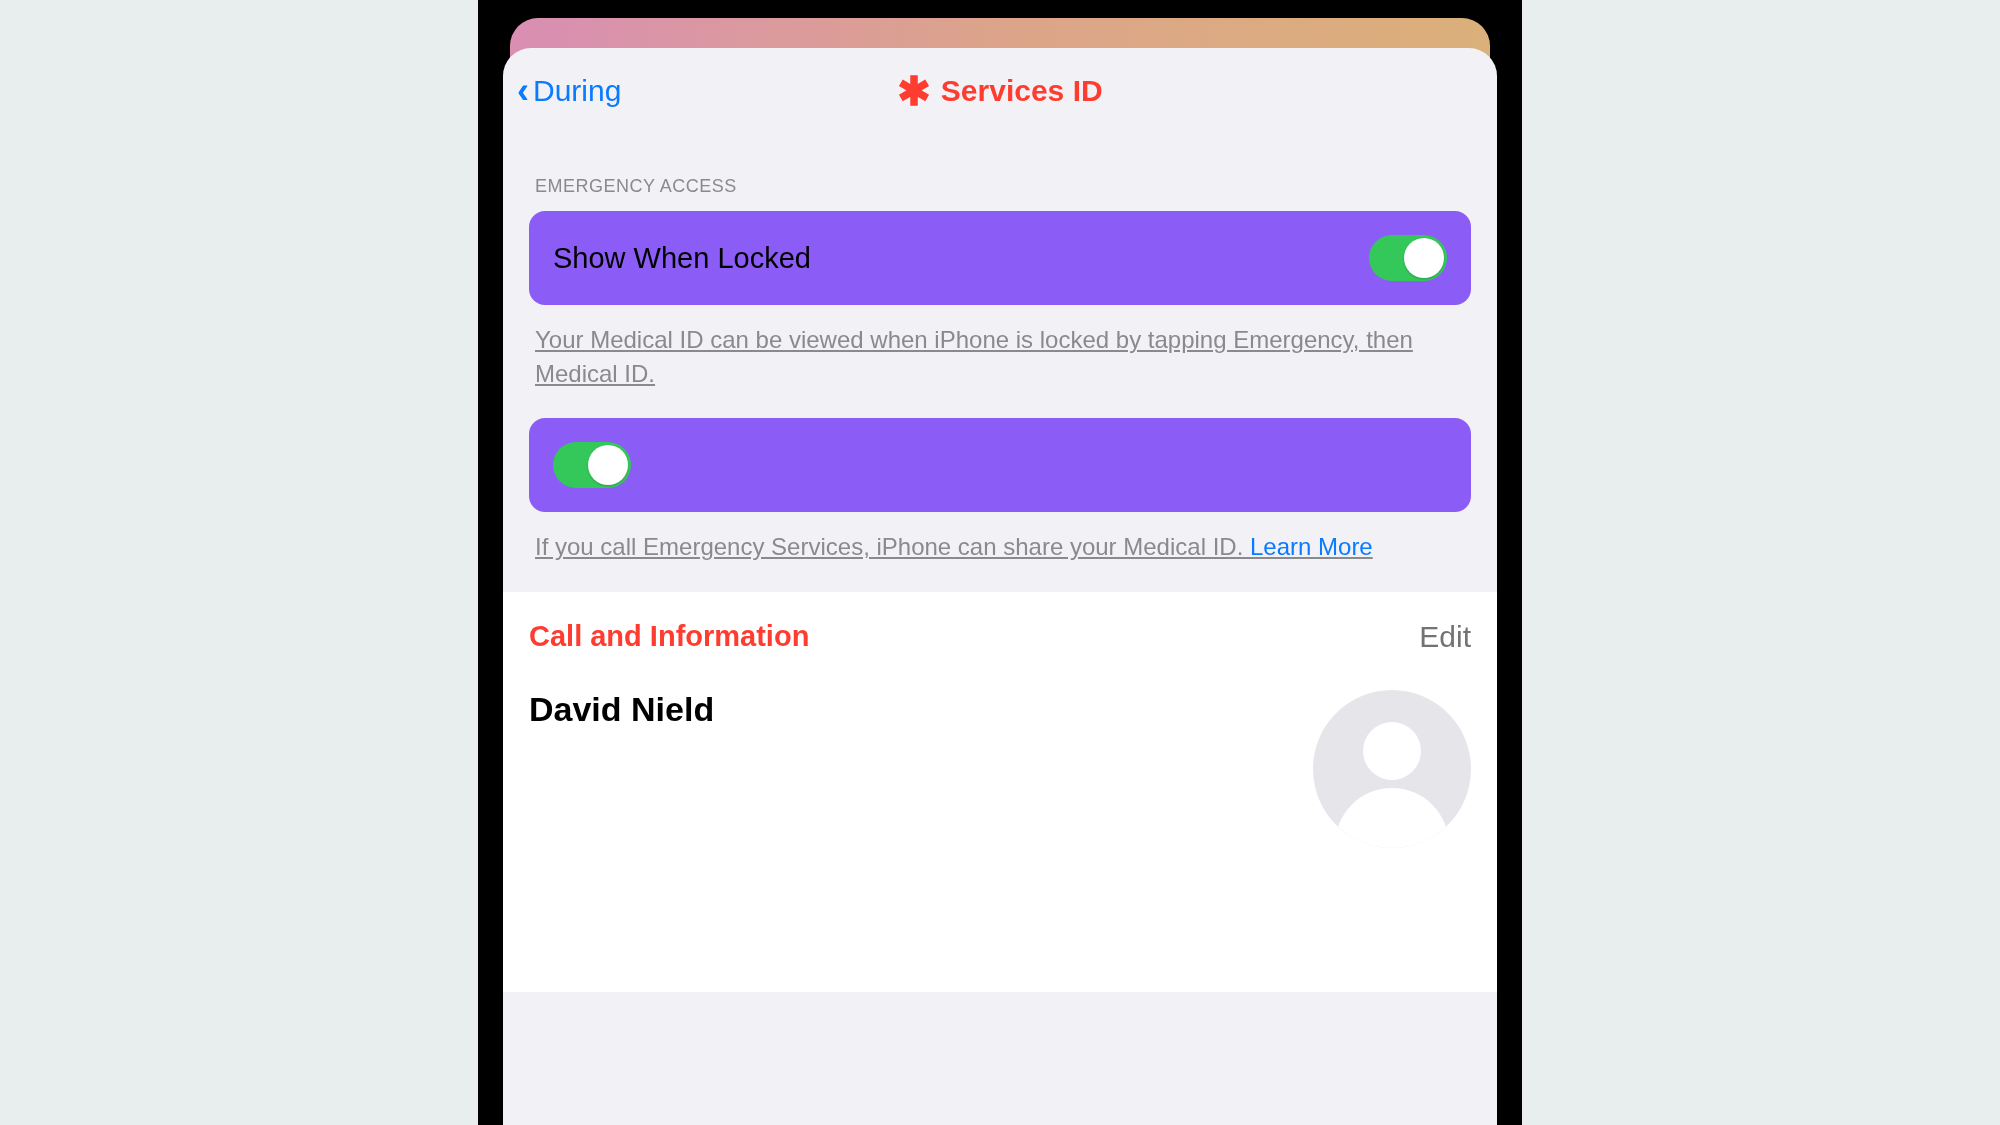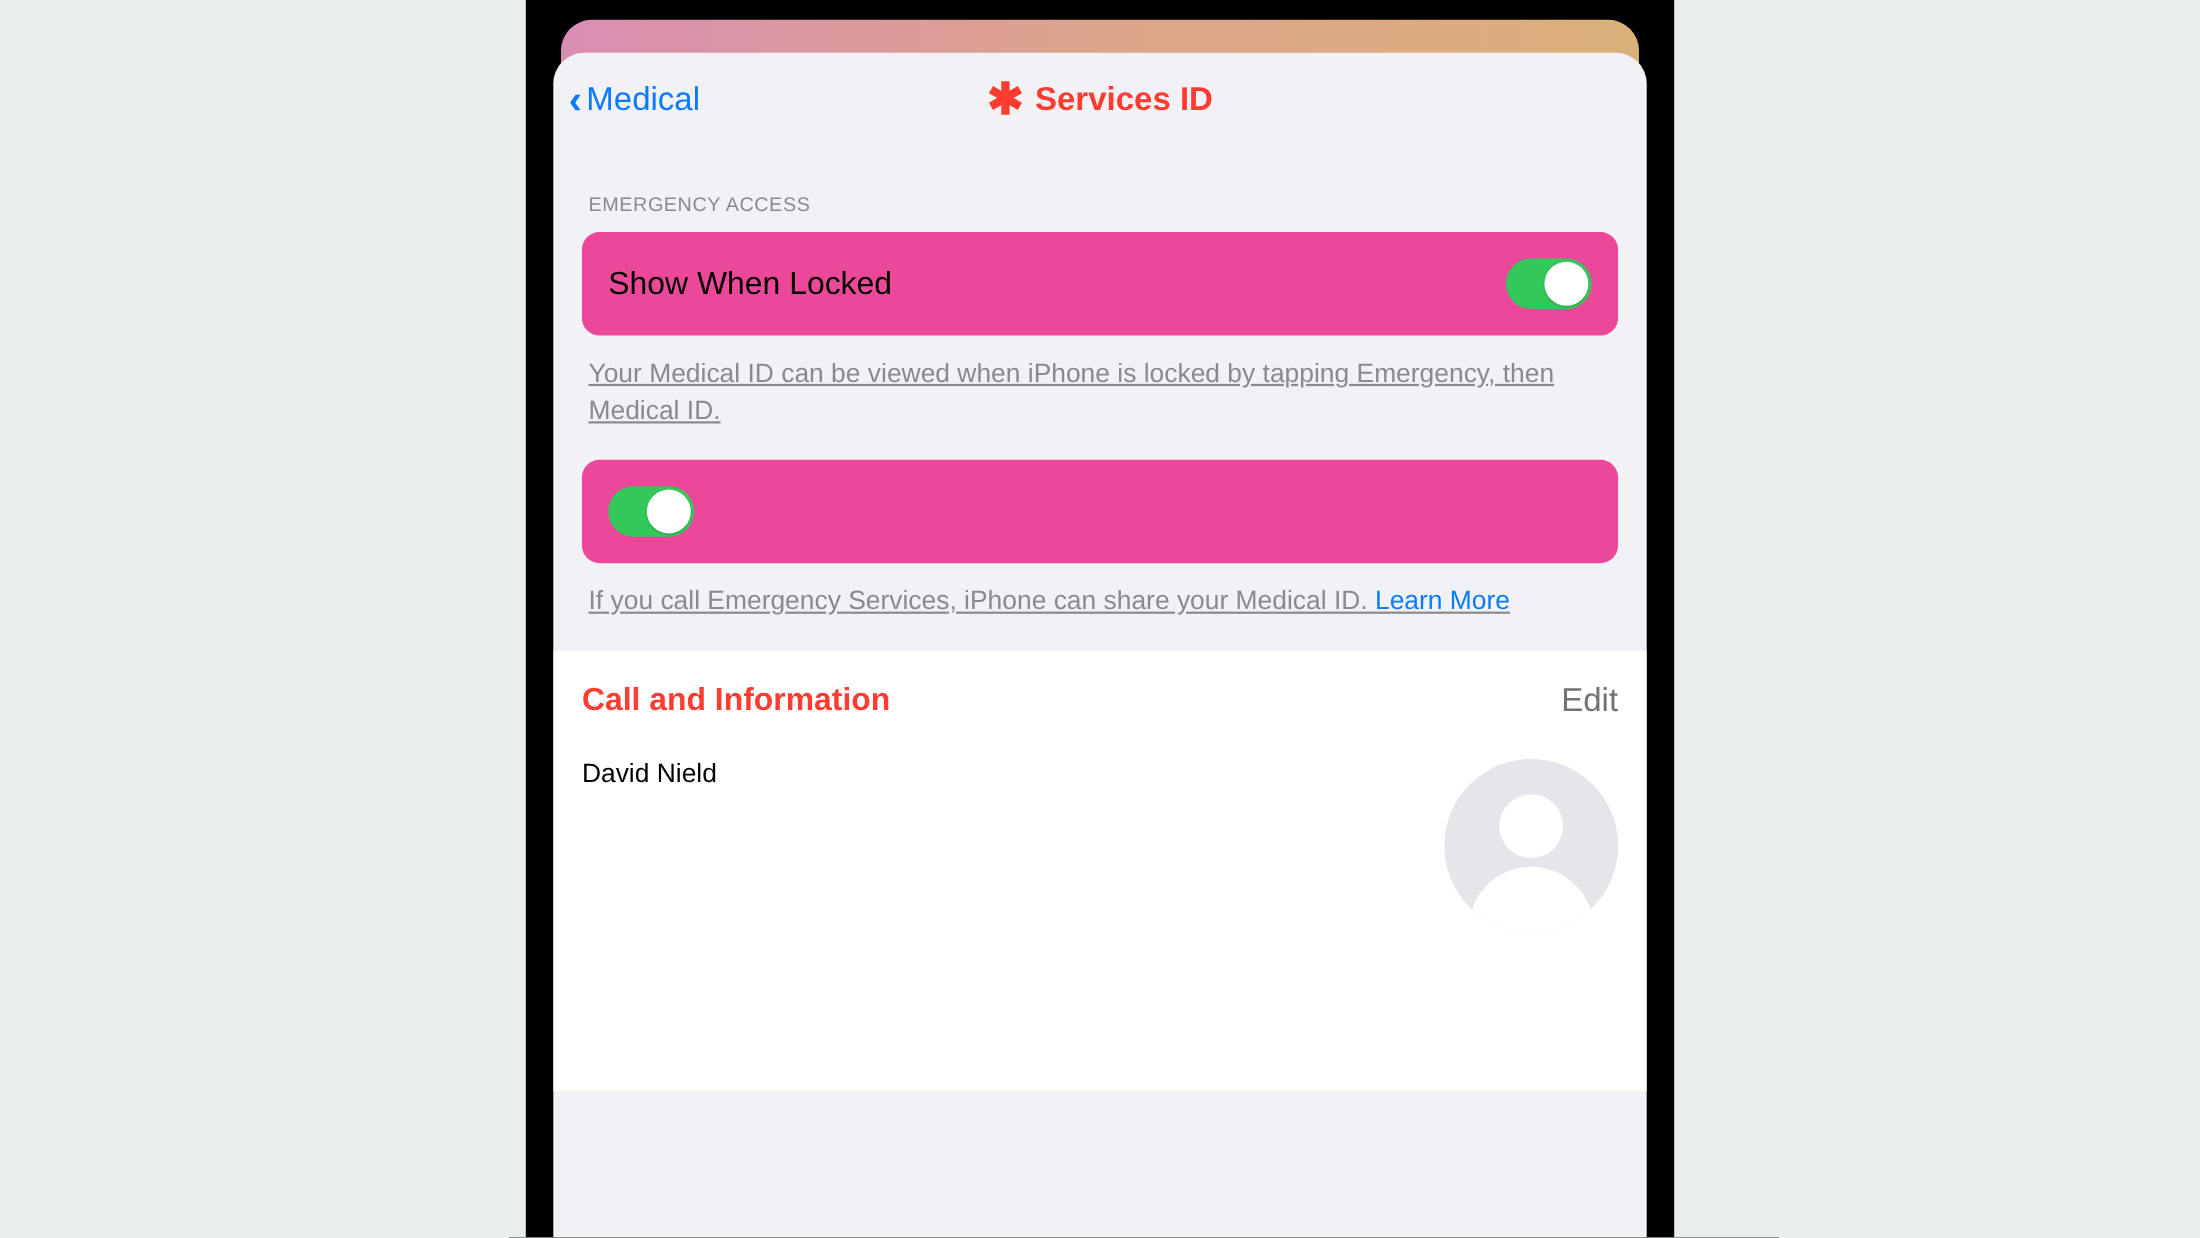--- a/index.html
+++ b/index.html
@@ -77,21 +77,21 @@
   }
   .title .ast { font-size: 40px; line-height: 1; font-weight: 800; }
   .content { padding: 0 26px; }
   .sec-header {
     color: #8a8a8e;
     font-size: 18px;
     letter-spacing: 0.5px;
     padding: 42px 6px 14px;
   }
   .cell {
-    background: #ec4899;
+    background: #8b5cf6;
     border-radius: 16px;
     padding: 24px 24px;
     display: flex;
     align-items: center;
     justify-content: space-between;
   }
   .cell-label { font-size: 29px; color: #000; }
   .toggle {
     width: 78px;
     height: 46px;
@@ -131,21 +131,21 @@
     padding-bottom: 30px;
   }
   .info-title { color: #ff3c30; font-size: 29px; font-weight: 600; }
   .edit { color: #737373; font-size: 30px; }
   .info-body {
     display: flex;
     justify-content: space-between;
     align-items: flex-start;
     padding-top: 6px;
   }
-  .person-name { font-size: 24px; font-weight: 400; color: #000; }
+  .person-name { font-size: 34px; font-weight: 700; color: #000; }
   .avatar {
     width: 158px;
     height: 158px;
     border-radius: 50%;
     background: #e5e5ea;
     position: relative;
     overflow: hidden;
   }
   .avatar::before {
     content: "";
@@ -172,21 +172,21 @@
 <body>
 
 <div class="stage">
   <div class="phone">
     <div class="backsheet"></div>
     <div class="sheet">
 
       <div class="navbar">
         <div class="back">
           <span class="chev">‹</span>
-          <span>Medical</span>
+          <span>During</span>
         </div>
         <div class="title">
           <span class="ast">✱</span>
           <span>Services ID</span>
         </div>
       </div>
 
       <div class="content">
         <div class="sec-header">EMERGENCY ACCESS</div>
 

